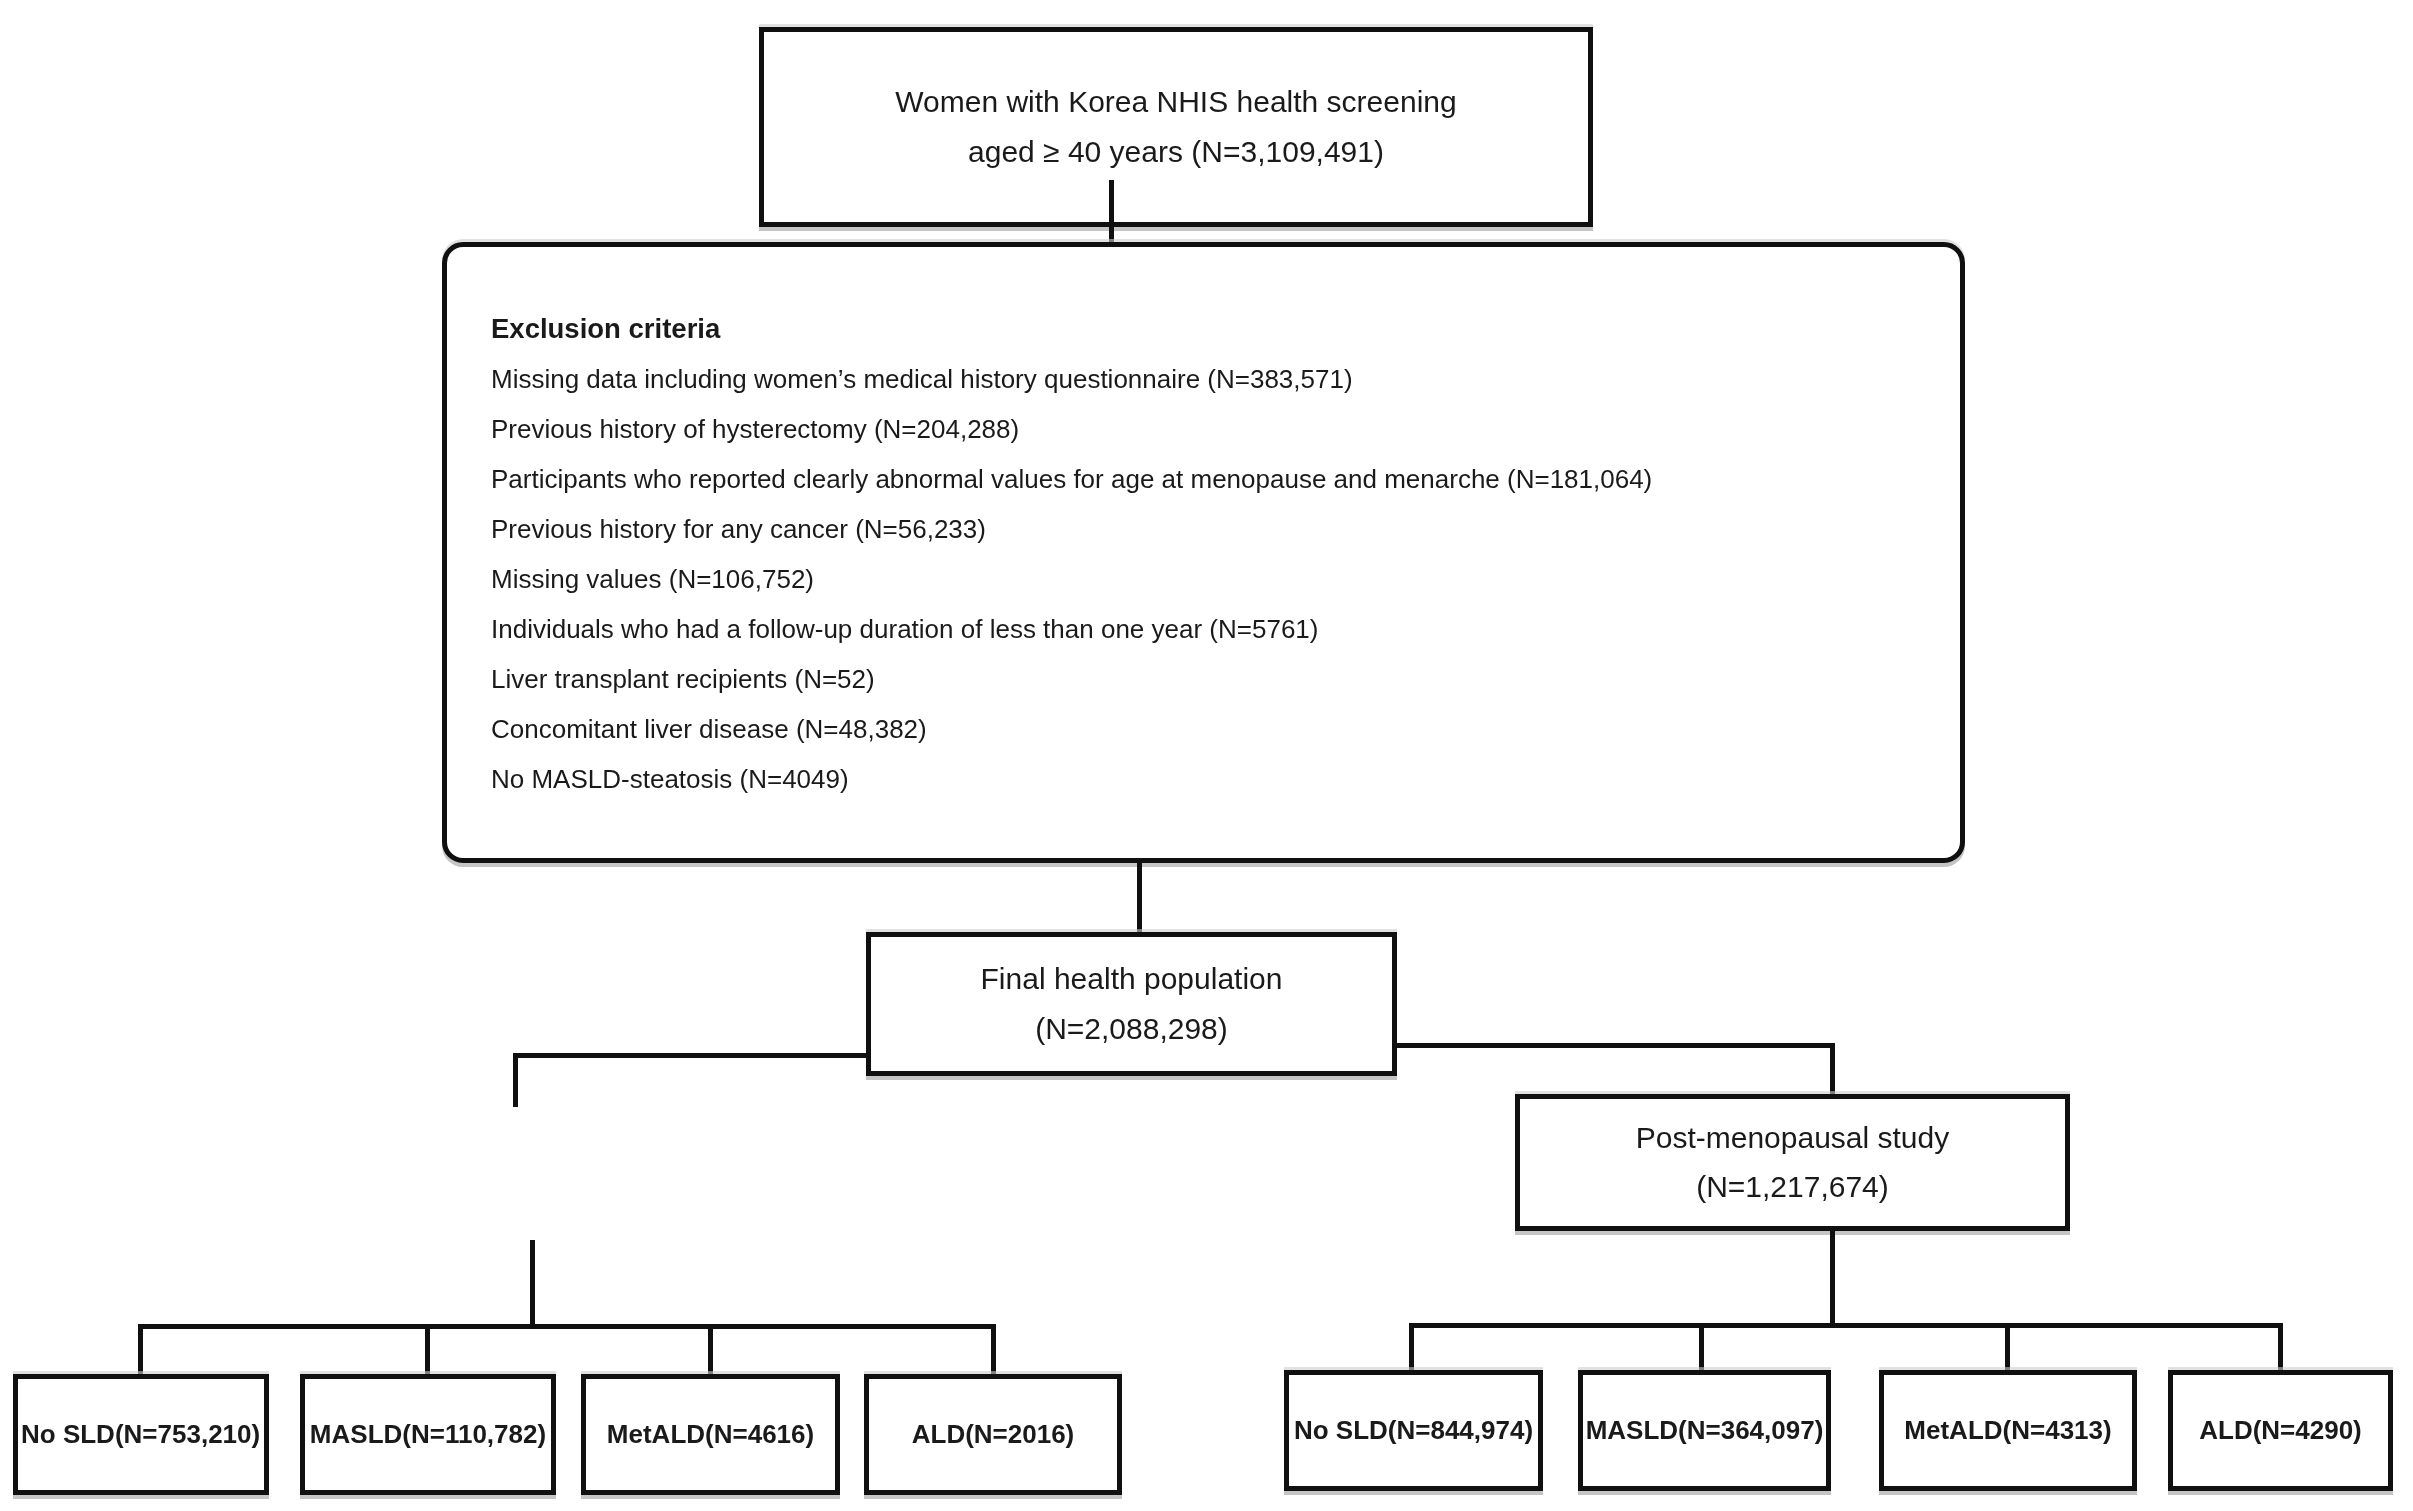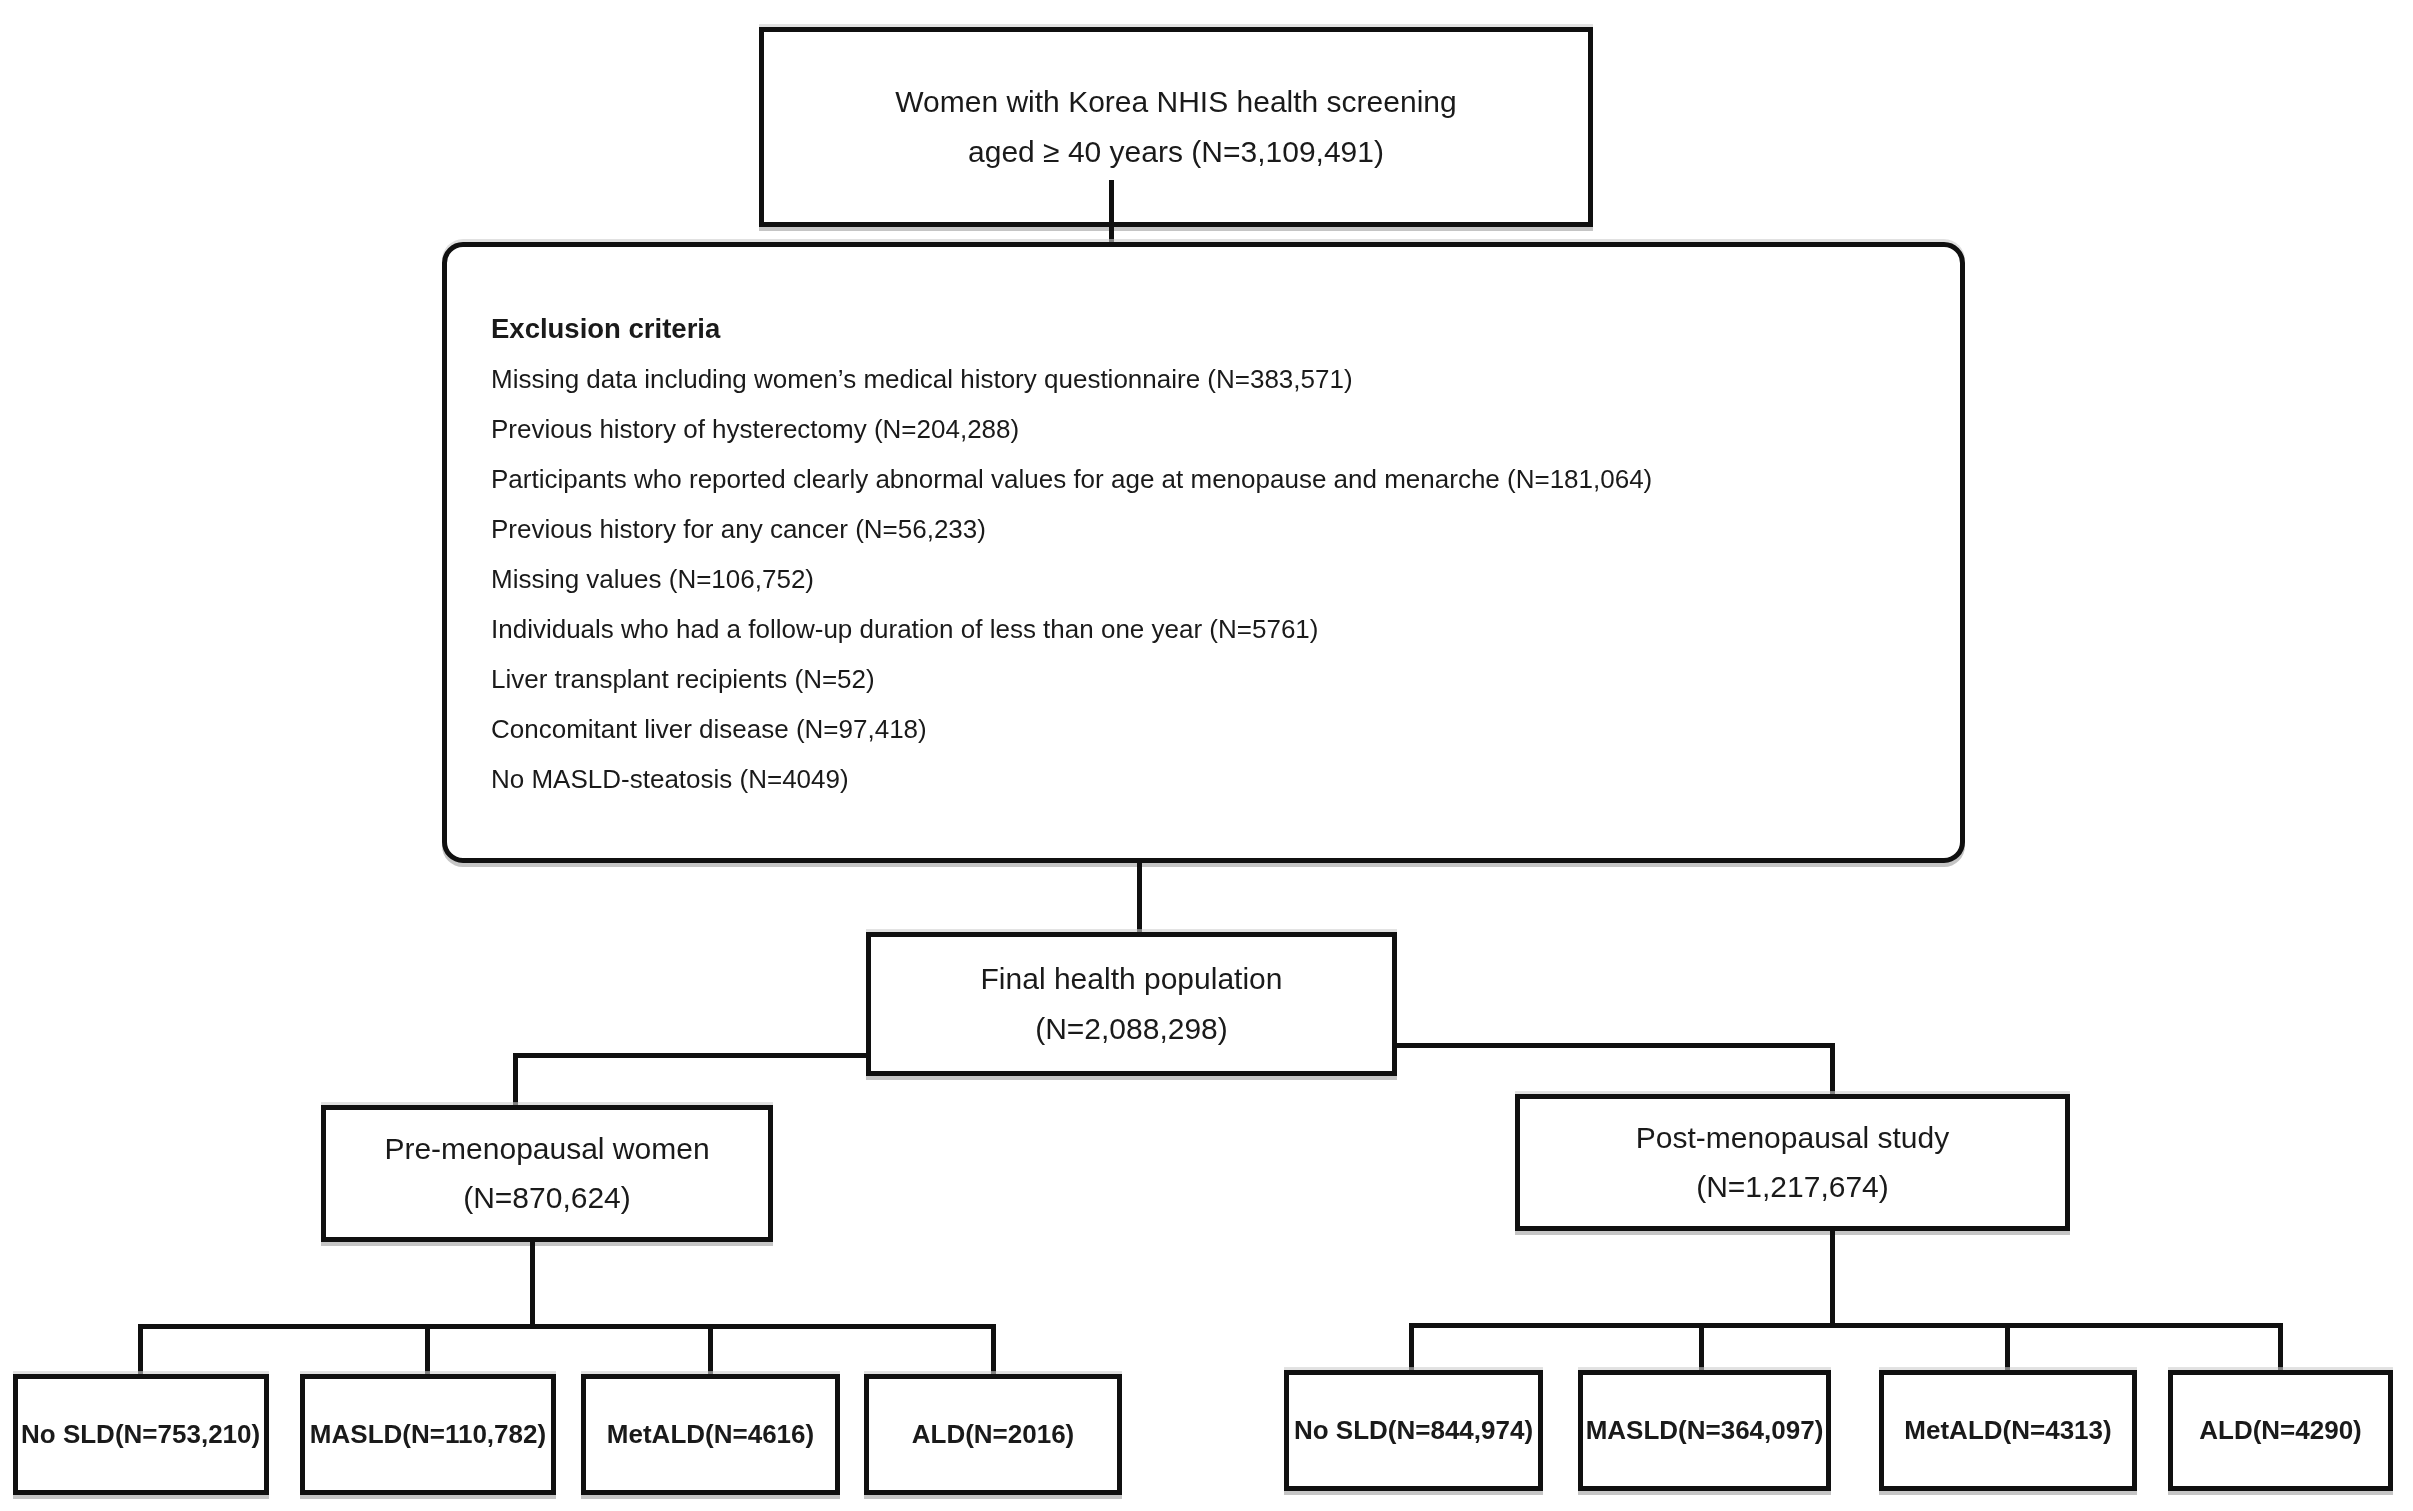--- a/index.html
+++ b/index.html
@@ -89,38 +89,34 @@
 
   <div class="box exclusion" style="left:442px; top:242px; width:1523px; height:621px;">
     <div class="ex-title">Exclusion criteria</div>
     <div class="ex-item">Missing data including women’s medical history questionnaire (N=383,571)</div>
     <div class="ex-item">Previous history of hysterectomy (N=204,288)</div>
     <div class="ex-item">Participants who reported clearly abnormal values for age at menopause and menarche (N=181,064)</div>
     <div class="ex-item">Previous history for any cancer (N=56,233)</div>
     <div class="ex-item">Missing values (N=106,752)</div>
     <div class="ex-item">Individuals who had a follow-up duration of less than one year (N=5761)</div>
     <div class="ex-item">Liver transplant recipients (N=52)</div>
-    <div class="ex-item">Concomitant liver disease (N=97,418)</div>
+    <div class="ex-item">Concomitant liver disease (N=48,382)</div>
     <div class="ex-item">No MASLD-steatosis (N=4049)</div>
   </div>
 
   <div class="vline" style="left:1137px; top:861px; height:73px;"></div>
 
   <div class="box node" style="left:866px; top:932px; width:531px; height:144px;">
     <div class="nline">Final health population</div>
     <div class="nline">(N=2,088,298)</div>
   </div>
 
   <div class="hline" style="left:513px; top:1053px; width:355px;"></div>
   <div class="vline" style="left:513px; top:1053px; height:54px;"></div>
 
-  <div class="box node" style="left:321px; top:1105px; width:452px; height:137px;">
-    <div class="nline">Pre-menopausal women</div>
-    <div class="nline">(N=870,624)</div>
-  </div>
 
   <div class="vline" style="left:530px; top:1240px; height:86px;"></div>
   <div class="hline" style="left:138px; top:1324px; width:857px;"></div>
   <div class="vline" style="left:138px; top:1324px; height:53px;"></div>
   <div class="vline" style="left:425px; top:1324px; height:53px;"></div>
   <div class="vline" style="left:708px; top:1324px; height:53px;"></div>
   <div class="vline" style="left:991px; top:1324px; height:53px;"></div>
 
   <div class="box leaf" style="left:12.6px; top:1374px; width:256px; height:121px;">
     <div class="lline">No SLD</div>

